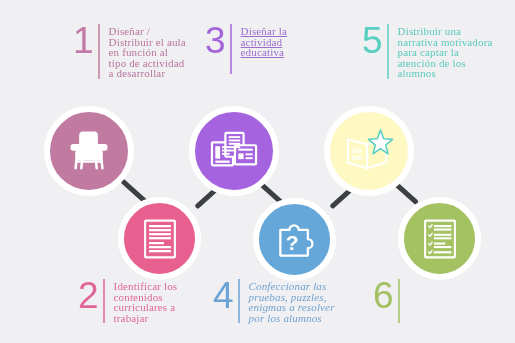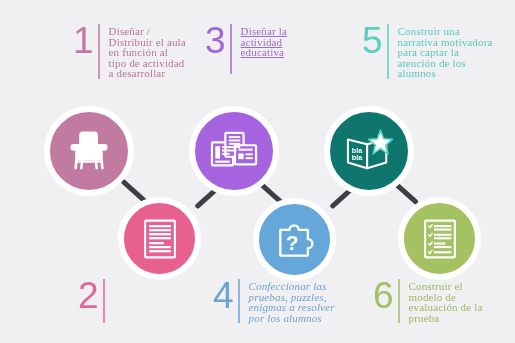--- a/index.html
+++ b/index.html
@@ -156,21 +156,21 @@
 
   <div class="node" style="left:253px; top:198px; width:83px; height:83px; background:#64a7d8;">
     <span class="glyph">
       <svg width="44" height="44" viewBox="0 0 48 48">
         <path d="M8 13 L18 13 A5 5 0 1 1 28 13 L38 13 L38 23 A5 5 0 1 1 38 33 L38 41 L8 41 Z" fill="none" stroke="#ffffff" stroke-width="2.5" stroke-linejoin="round"></path>
         <text x="21" y="35" font-family="Liberation Sans, sans-serif" font-size="23" font-weight="bold" fill="#ffffff" text-anchor="middle">?</text>
       </svg>
     </span>
   </div>
 
-  <div class="node" style="left:324px; top:106px; width:90px; height:90px; background:#0f766e;">
+  <div class="node" style="left:324px; top:106px; width:90px; height:90px; background:#fef9c3;">
     <span class="glyph">
       <svg width="50" height="46" viewBox="0 0 52 48">
         <path d="M4 12 L24 17 L24 42 L4 36 Z" fill="none" stroke="#ffffff" stroke-width="2.1" stroke-linejoin="round"></path>
         <path d="M44 12 L24 17 L24 42 L44 36 Z" fill="none" stroke="#ffffff" stroke-width="2.1" stroke-linejoin="round"></path>
         <text x="13.5" y="26" font-family="Liberation Sans, sans-serif" font-size="7.5" font-weight="bold" fill="#ffffff" text-anchor="middle">bla</text>
         <text x="13.5" y="33.5" font-family="Liberation Sans, sans-serif" font-size="7.5" font-weight="bold" fill="#ffffff" text-anchor="middle">bla</text>
         <path d="M38 2 L41.3 11.2 L50.5 11.8 L43.4 17.8 L45.8 27 L38 21.6 L30.2 27 L32.6 17.8 L25.5 11.8 L34.7 11.2 Z" fill="#ffffff" stroke="#57cfc0" stroke-width="1.6" stroke-linejoin="round"></path>
       </svg>
     </span>
   </div>
@@ -212,43 +212,43 @@
     <span class="num" style="color:#a365d9;">3</span>
     <span class="bar" style="background:#a365d9; min-height:50px;"></span>
     <span class="desc" style="color:#9d6ccc;text-decoration:underline;">Diseñar la
 actividad
 educativa</span>
   </div>
 
   <div class="step" style="left:362px; top:24px; width:145px;">
     <span class="num" style="color:#59cfc2;">5</span>
     <span class="bar" style="background:#59cfc2; min-height:52px;"></span>
-    <span class="desc" style="color:#5ac9bd;">Construir una
+    <span class="desc" style="color:#5ac9bd;">Distribuir una
 narrativa motivadora
 para captar la
 atención de los
 alumnos</span>
   </div>
 
   <div class="step" style="left:78px; top:279px; width:110px;">
     <span class="num" style="color:#e0669a;">2</span>
     <span class="bar" style="background:#e0669a; min-height:44px;"></span>
+    <span class="desc" style="color:#dd6896;">Identificar los
+contenidos
+curriculares a
+trabajar</span>
   </div>
 
   <div class="step" style="left:213px; top:279px; width:128px;">
     <span class="num" style="color:#6ba3d6;">4</span>
     <span class="bar" style="background:#6ba3d6; min-height:44px;"></span>
     <span class="desc" style="color:#6fa2cf;font-style:italic;">Confeccionar las
 pruebas, puzzles,
 enigmas a resolver
 por los alumnos</span>
   </div>
 
   <div class="step" style="left:373px; top:279px; width:125px;">
     <span class="num" style="color:#a3c163;">6</span>
     <span class="bar" style="background:#a3c163; min-height:44px;"></span>
-    <span class="desc" style="color:#9db95f;">Construir el
-modelo de
-evaluación de la
-prueba</span>
   </div>
 
 </div>
 
 </body></html>

